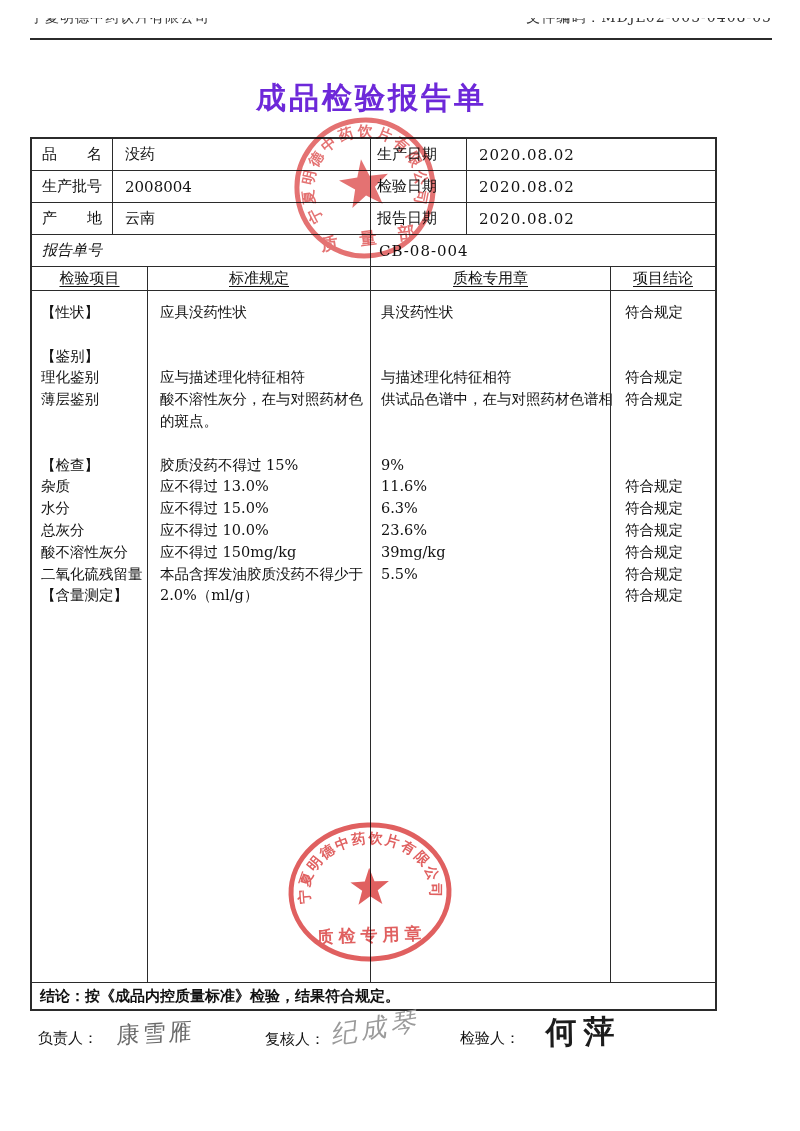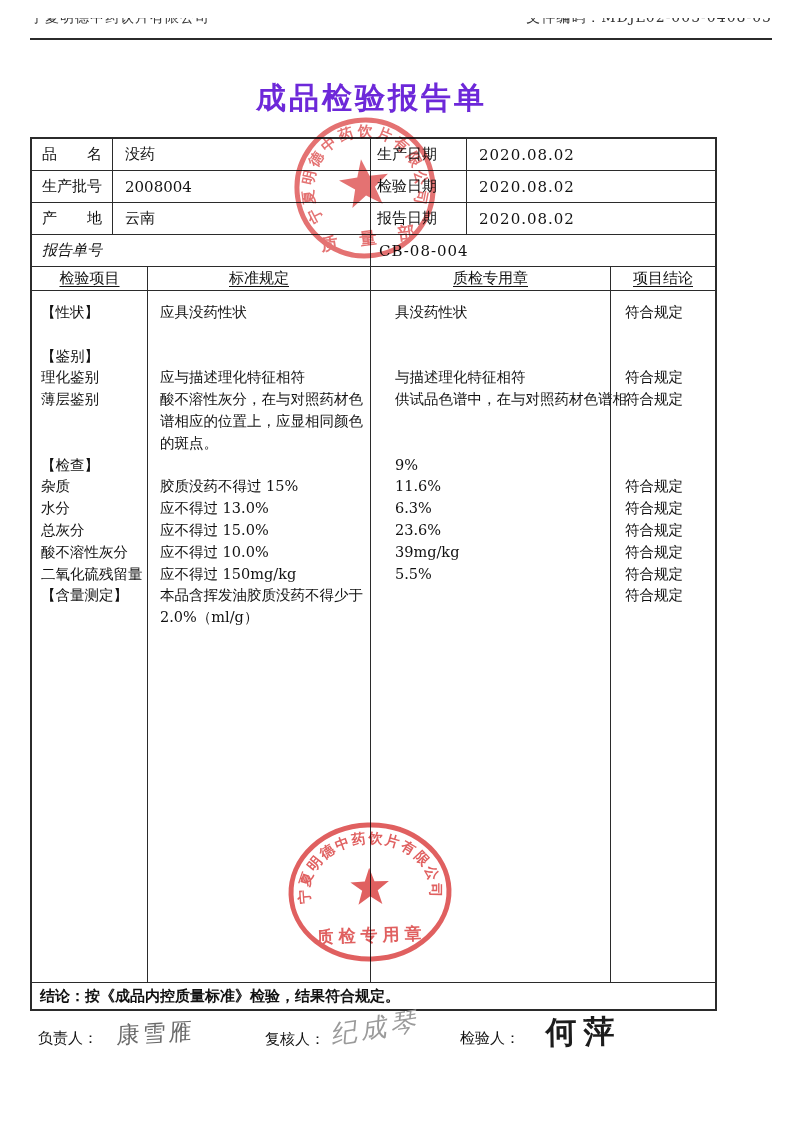--- a/index.html
+++ b/index.html
@@ -38,21 +38,21 @@
   .head-row .cell{justify-content:center;align-items:center;}
   .head-row .cell span{text-decoration:underline;text-underline-offset:3px;}
   .hc1,.bc1{width:115px;}
   .hc2,.bc2{width:223px;}
   .hc3,.bc3{width:240px;}
   .hc4,.bc4{flex:1;}
   .body-row{height:691px;font-size:14.5px;}
   .body-row .cell{align-items:flex-start;display:block;padding-top:11px;}
   .bc1{padding-left:9px;}
   .bc2{padding-left:12px;}
-  .bc3{padding-left:24px;}
+  .bc3{padding-left:10px;}
   .bc4{padding-left:14px;}
   .bline{height:21.8px;line-height:21.8px;white-space:nowrap;}
   .concl-row{height:26px;font-size:15px;}
   .c-conclusion{flex:1;padding-left:8px;font-weight:600;}
   
   .sig-group{position:absolute;font-size:15px;white-space:nowrap;}
   .sig-name{display:inline-block;font-family:"DejaVu Sans","Liberation Sans",sans-serif;}
   .sig1{left:38px;top:1020px;}
   .sig1 .sig-name{font-size:23px;color:#6a6a6a;letter-spacing:3px;margin-left:18px;transform:rotate(-3deg) skewX(-5deg);transform-origin:left bottom;}
   .sig2{left:265px;top:1018px;}
@@ -133,21 +133,20 @@
           <div class="bline">二氧化硫残留量</div>
           <div class="bline">【含量测定】</div>
           <div class="bline">&nbsp;</div>
         </div>
       <div class="cell bc2">
           <div class="bline">应具没药性状</div>
           <div class="bline">&nbsp;</div>
           <div class="bline">&nbsp;</div>
           <div class="bline">应与描述理化特征相符</div>
           <div class="bline">酸不溶性灰分，在与对照药材色</div>
-          <div class="bline">谱相应的位置上，应显相同颜色</div>
           <div class="bline">的斑点。</div>
           <div class="bline">&nbsp;</div>
           <div class="bline">胶质没药不得过 15%</div>
           <div class="bline">应不得过 13.0%</div>
           <div class="bline">应不得过 15.0%</div>
           <div class="bline">应不得过 10.0%</div>
           <div class="bline">应不得过 150mg/kg</div>
           <div class="bline">本品含挥发油胶质没药不得少于</div>
           <div class="bline">2.0%（ml/g）</div>
         </div>

